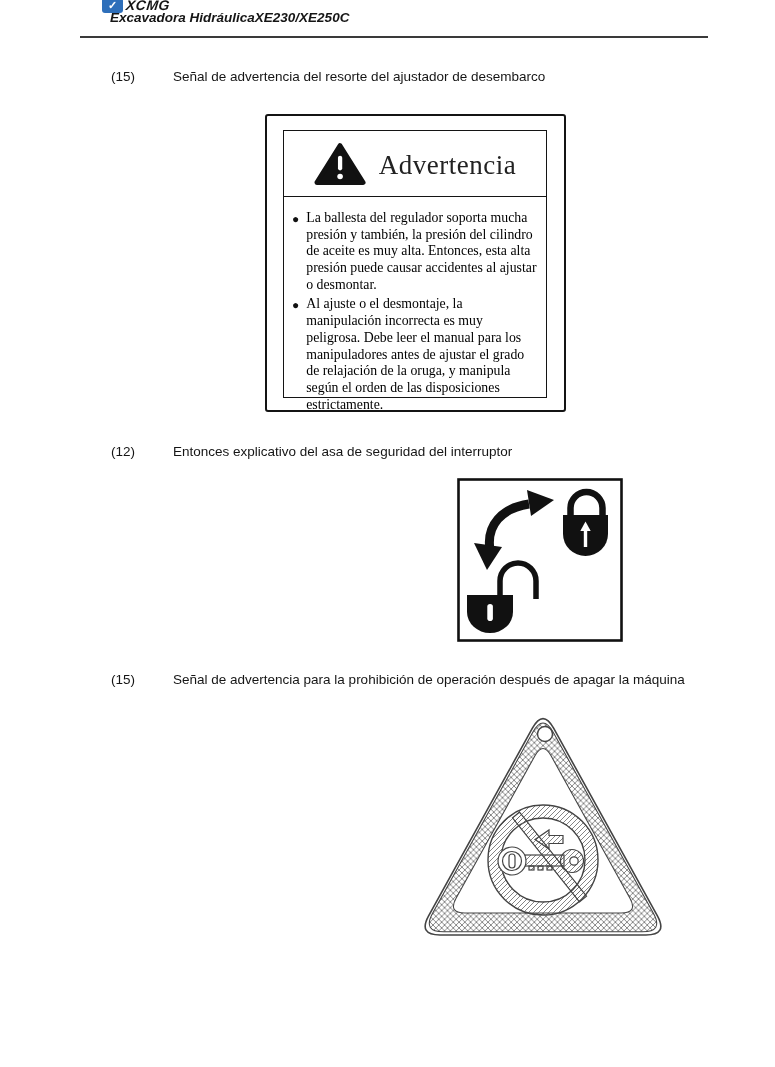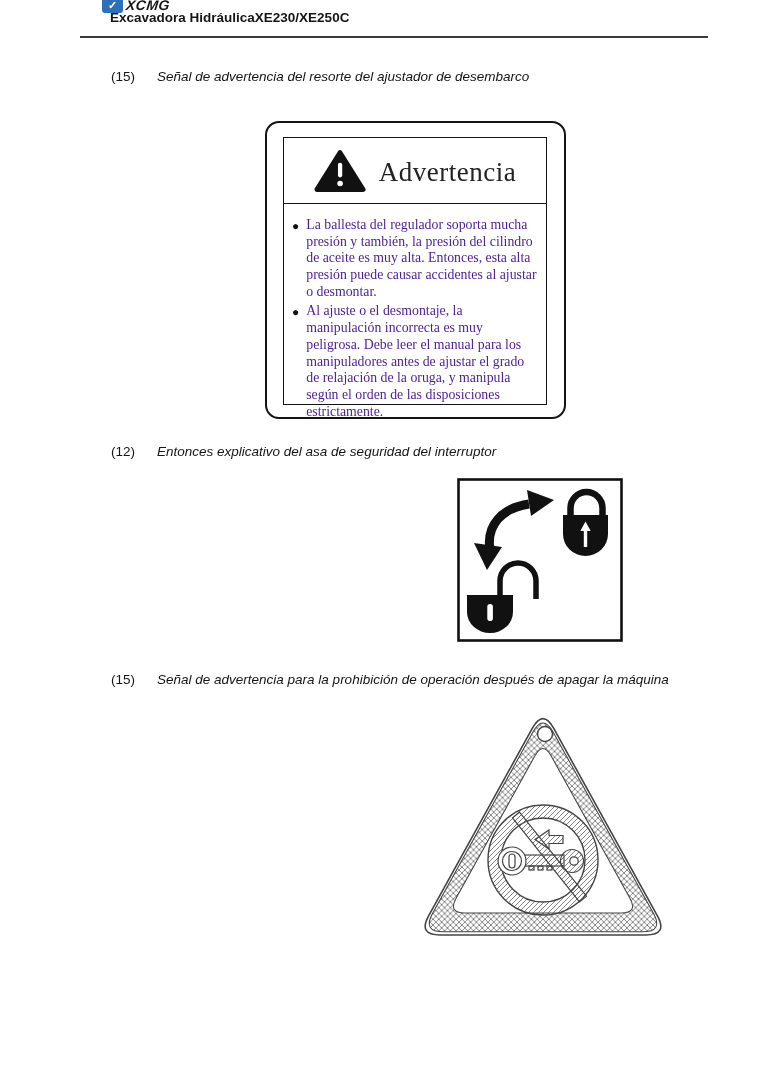--- a/index.html
+++ b/index.html
@@ -8,42 +8,42 @@
     margin:0 auto;overflow:hidden;
     font-family:"Liberation Sans",sans-serif;color:#151515;
   }
   
   .logo{position:absolute;left:102px;top:-3px;display:flex;align-items:center;gap:3px;}
   .logo-box{width:21px;height:15px;background:#2e6fba;border-radius:3px;
     display:flex;align-items:center;justify-content:center;color:#fff;
     font-size:11px;font-weight:bold;line-height:1;}
   .logo-brand{font-size:14px;font-weight:bold;font-style:italic;
     letter-spacing:.5px;transform:skewX(-6deg);color:#141414;}
-  .hdr-left{position:absolute;left:110px;top:10px;font-size:13.5px;font-weight:bold;}
+  .hdr-left{position:absolute;left:110px;top:10px;font-size:13.5px;font-weight:bold;font-style:italic;}
   .hdr-right{position:absolute;left:403px;top:10px;font-size:13.5px;font-weight:bold;}
   .hdr-rule{position:absolute;left:80px;top:36px;width:628px;height:2px;background:#3a3a3a;}
   
   .item{position:absolute;font-size:13.5px;}
   .item .num{position:absolute;left:111px;text-align:center;}
-  .item .lbl{position:absolute;left:157px;white-space:nowrap;font-style:italic;}
+  .item .lbl{position:absolute;left:173px;white-space:nowrap;}
   .item15{top:69px;} .item16{top:444px;} .item17{top:672px;}
   
   .wbox{position:absolute;left:265px;top:114px;width:301px;height:298px;
-    border:2.5px solid #141414;border-radius:14px;background:#fff;box-sizing:border-box;margin-top:7px;}
+    border:2.5px solid #141414;border-radius:3px;background:#fff;box-sizing:border-box;}
   .wbox-inner{position:absolute;left:16px;top:14px;width:264px;height:268px;
     border:1.5px solid #141414;box-sizing:border-box;background:#fff;}
   .wtitle-row{height:66px;border-bottom:1.5px solid #141414;
     display:flex;align-items:center;justify-content:center;gap:13px;box-sizing:border-box;}
   .wtitle{font-family:"Liberation Serif",serif;font-size:27px;color:#222;
     letter-spacing:.5px;padding-top:4px;}
   .wbody{padding:13px 9px 0 8px;}
   .wbullet{display:flex;margin-bottom:3px;}
   .wbullet .dot{font-size:12px;line-height:1;margin:3px 7px 0 0;color:#111;}
   .wbullet .txt{font-family:"Liberation Serif",serif;font-size:13.8px;
-    line-height:1.21;color:#4c1d95;width:236px;}
+    line-height:1.21;color:#000000;width:236px;}
   
   .lock-svg{position:absolute;left:457px;top:478px;}
   .tri-svg{position:absolute;left:408px;top:703px;}
 </style>
 </head>
 <body>
 
 <div class="page">
 
   <div class="logo">

